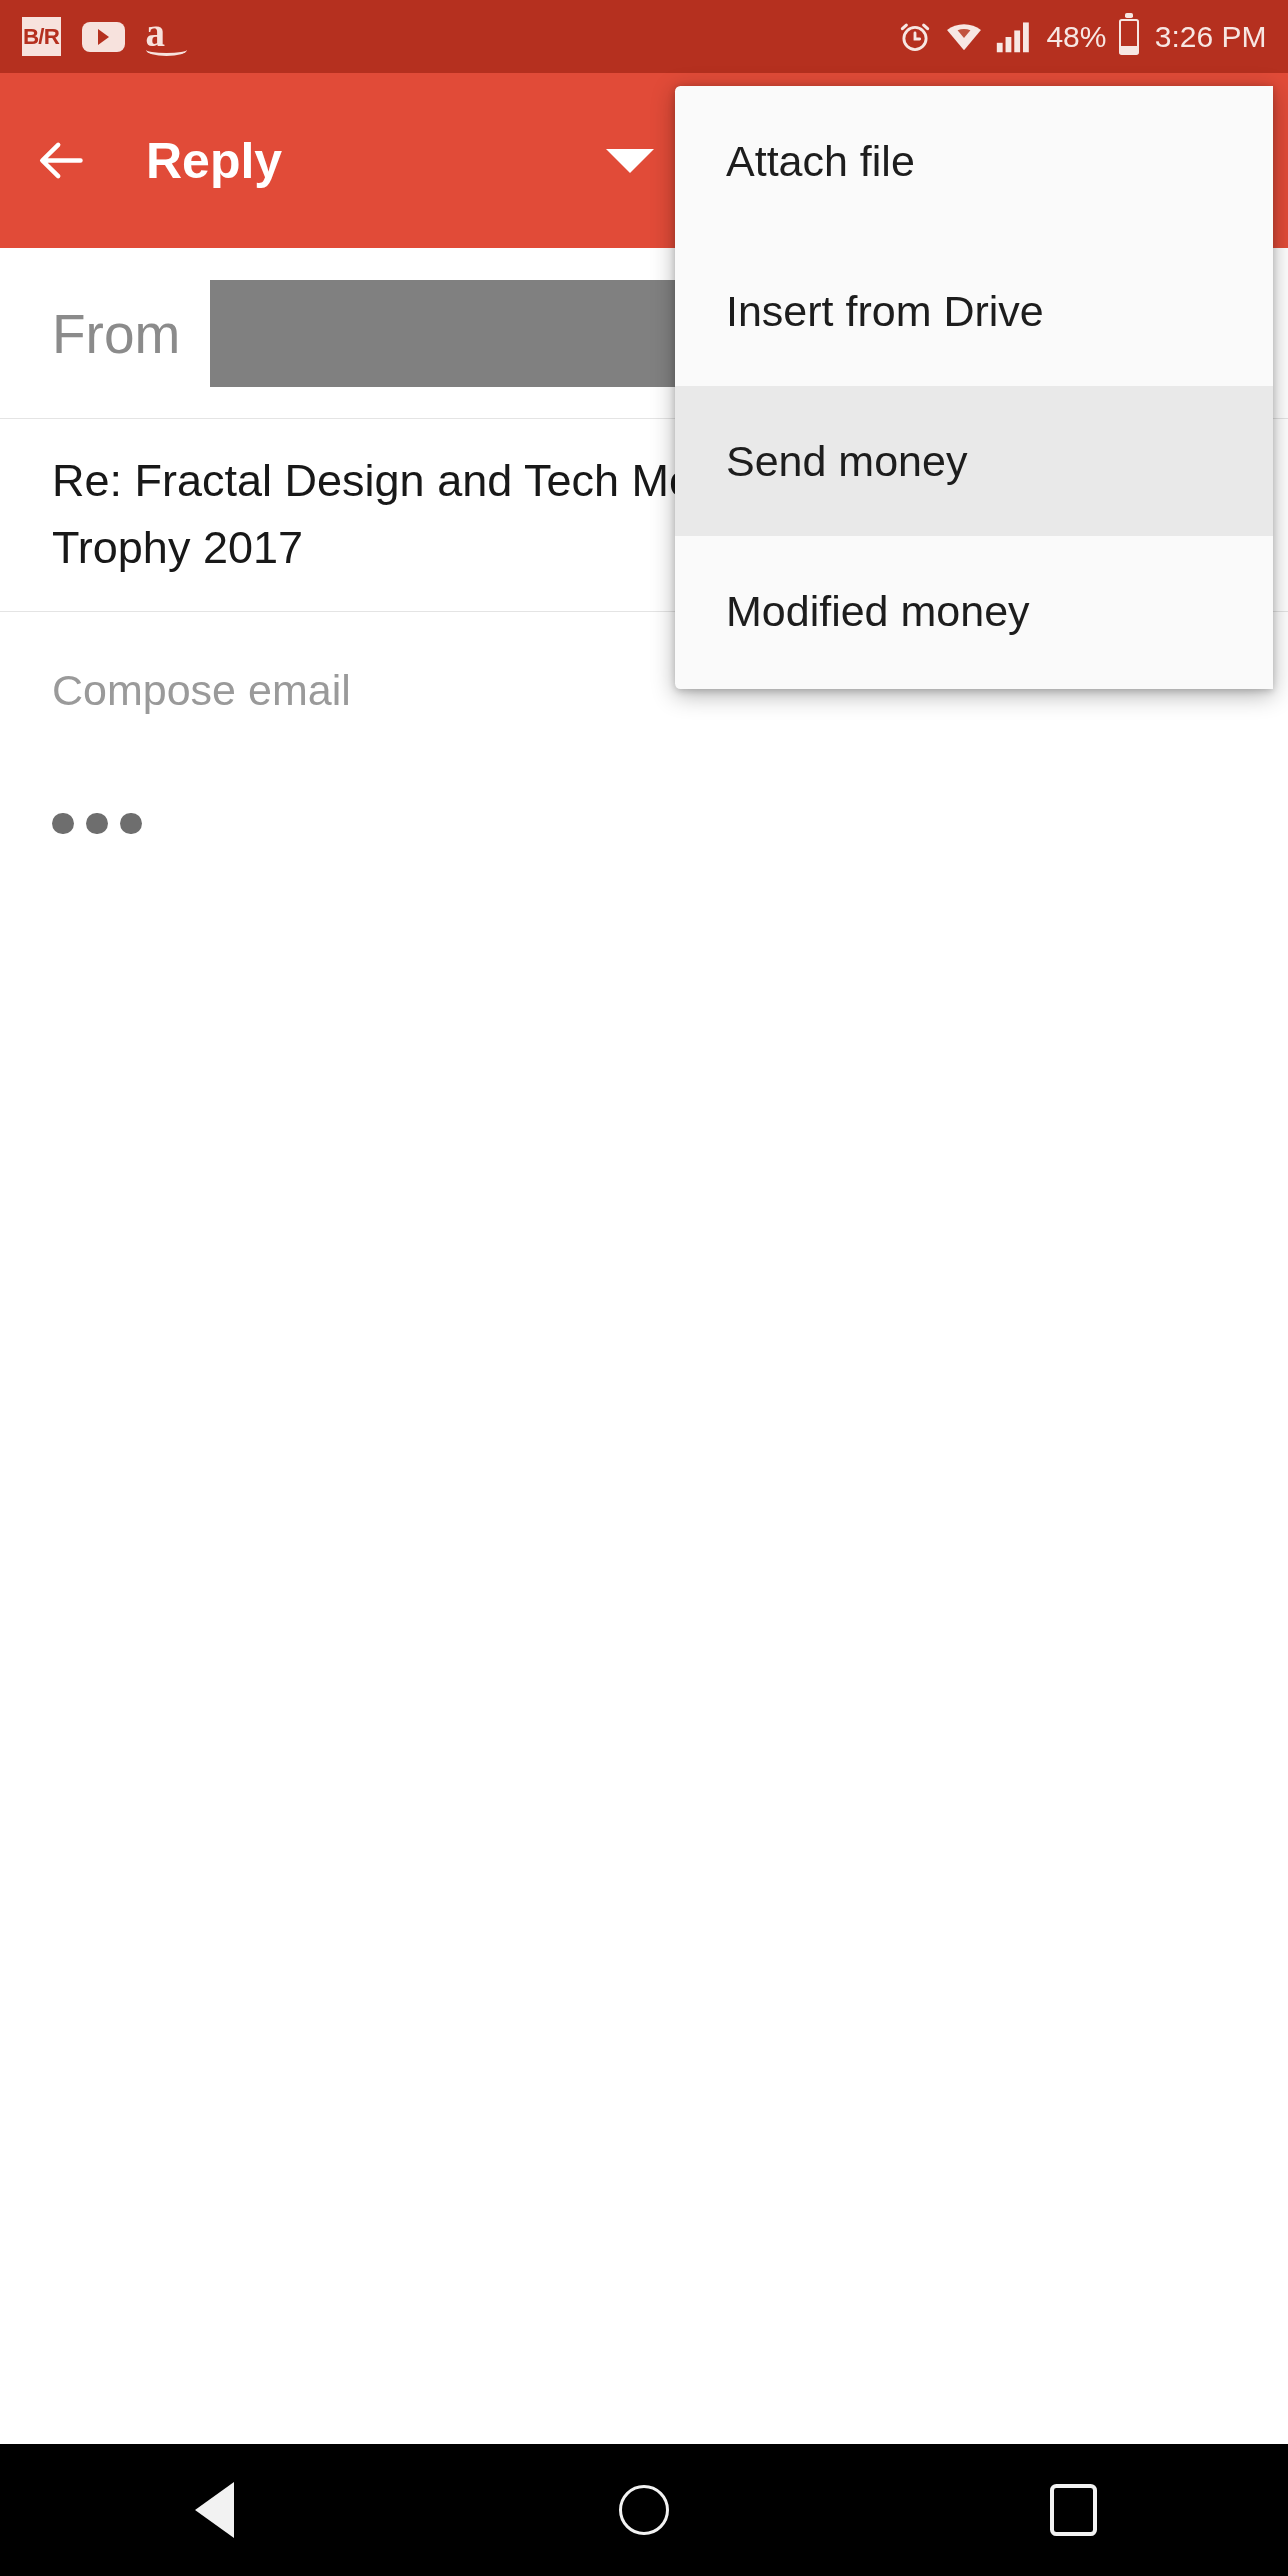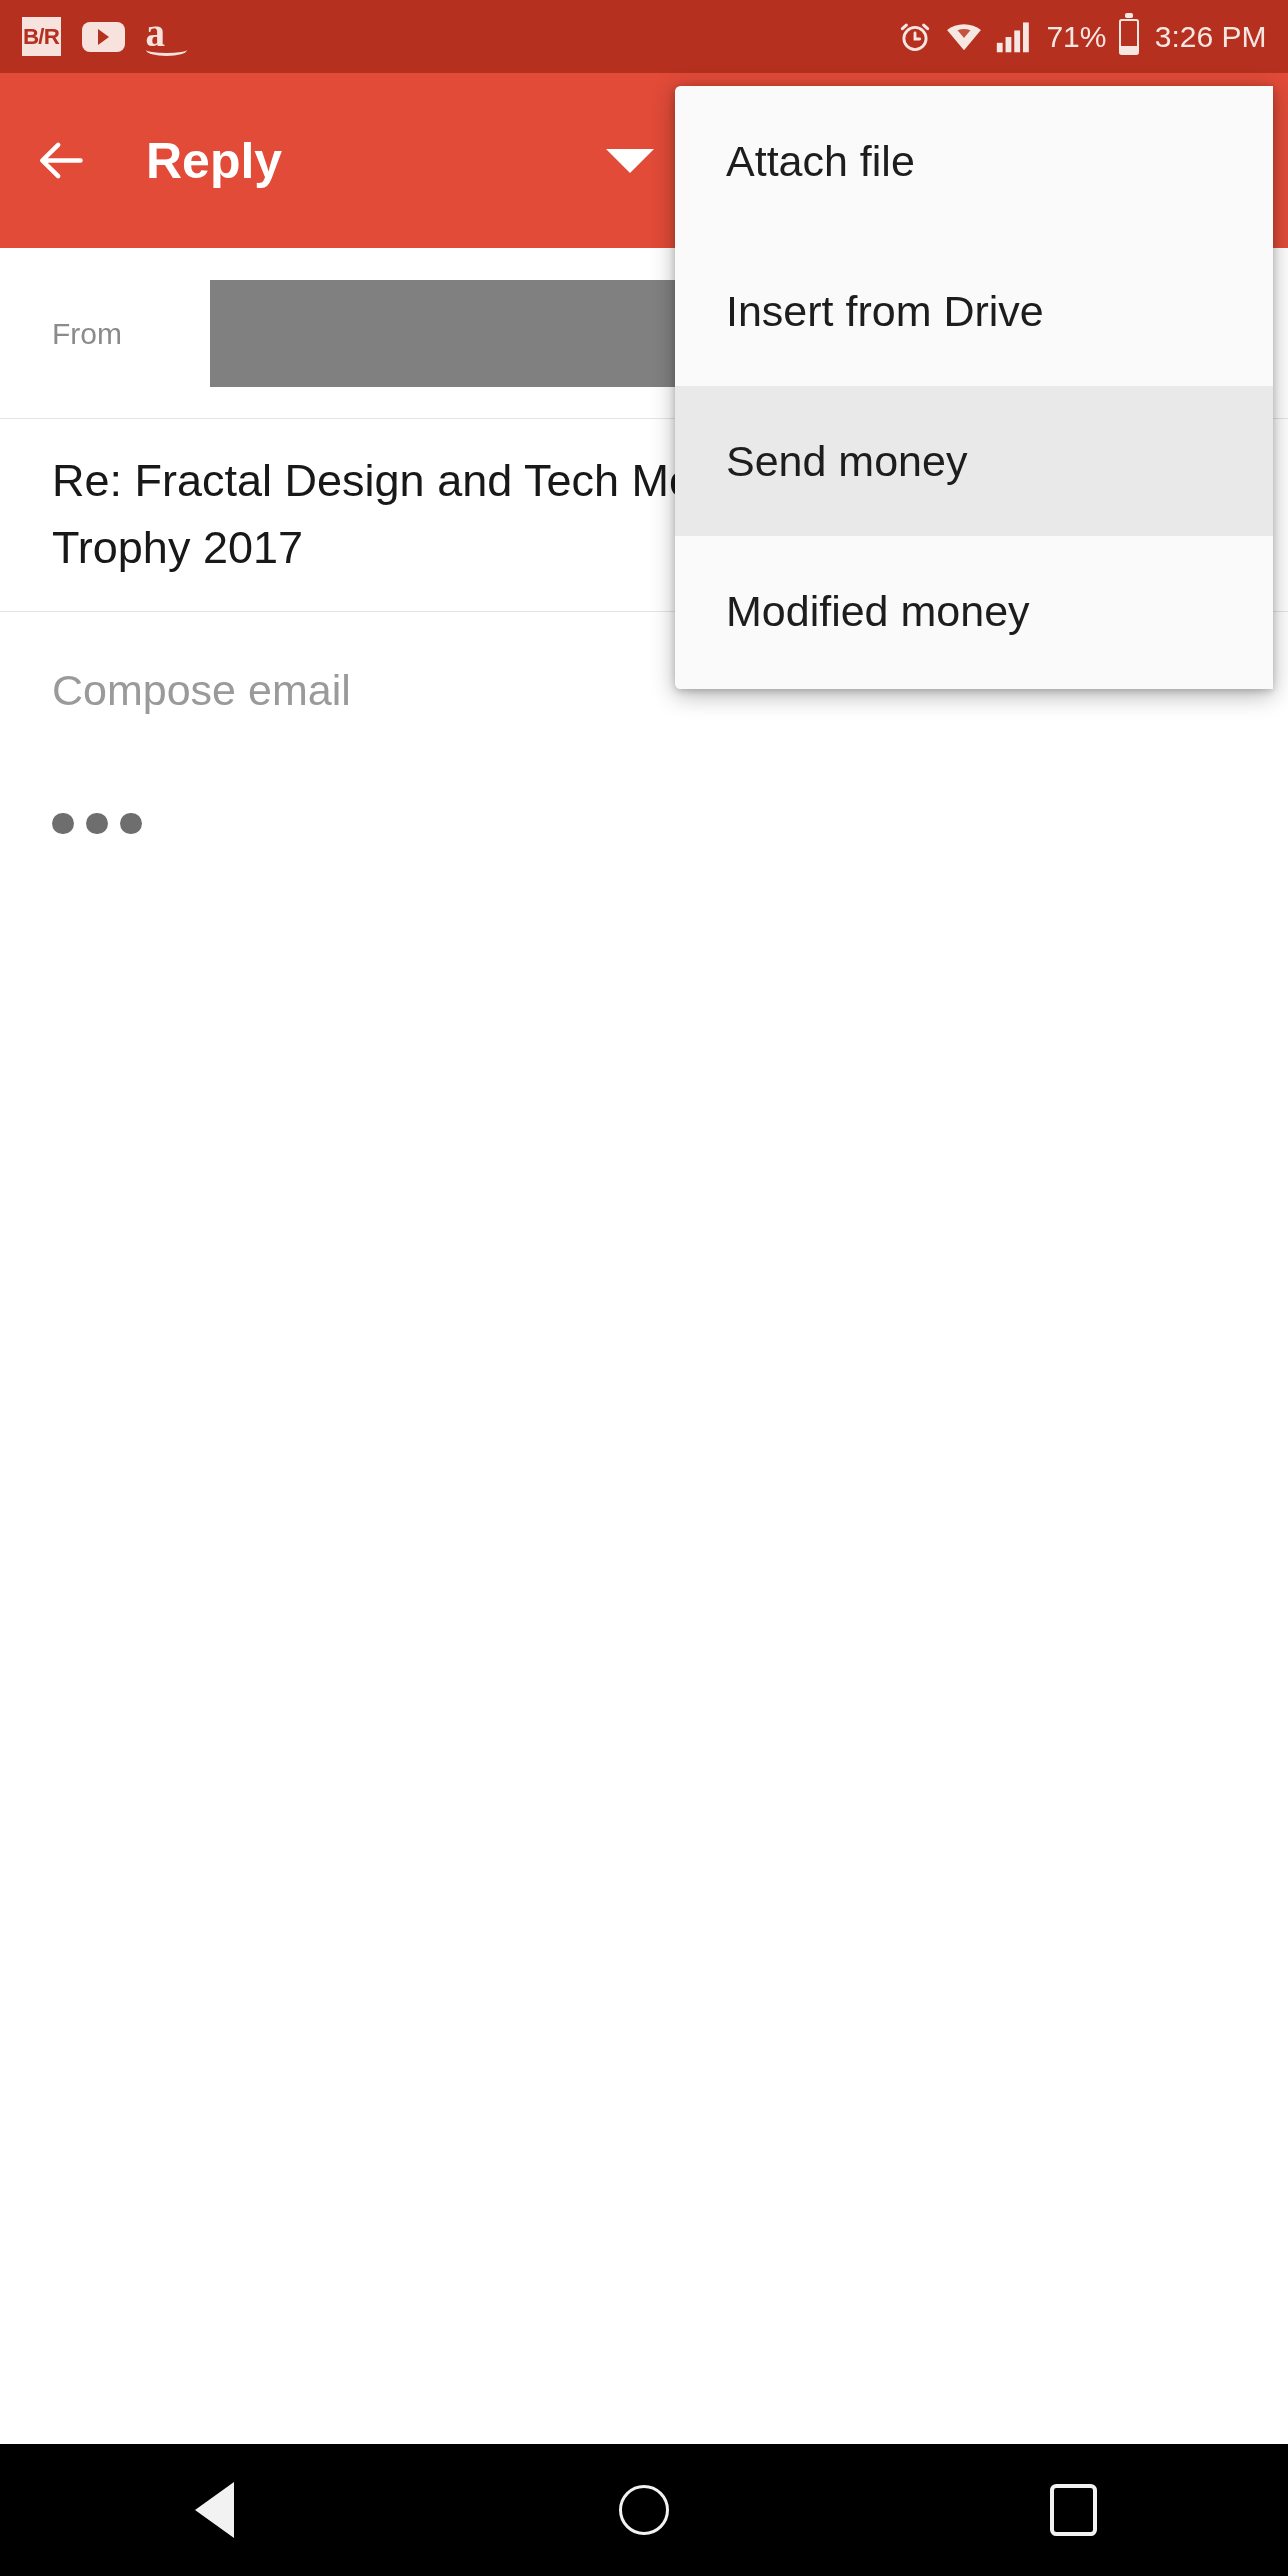--- a/index.html
+++ b/index.html
@@ -122,21 +122,21 @@
     position:absolute; left:0; top:249px; width:1288px;
   }
   .field-row {
     position:relative;
     width:1288px; height:170px;
     border-bottom:1.8px solid #e4e4e4;
     display:flex; align-items:center;
   }
   .field-label {
     color:#8b8b8b;
-    font-size:30px;
+    font-size:55px;
     width:210px;
     padding-left:52px;
   }
   #from-redaction {
     width:470px; height:107px;
     background:#808080;
   }
   #from-caret-mark {
     position:absolute; left:678px; top:351px;
     width:16px; height:14.3px;
@@ -262,21 +262,21 @@
       <svg width="38" height="30" viewBox="0 0 26 20">
         <path d="M13 19 1.4 5.2C4.6 2.6 8.7 1.2 13 1.2s8.4 1.4 11.6 4z" fill="#f7e7e3"></path>
         <path d="M13 10.6 8.6 5.4c1.4-.6 2.9-.9 4.4-.9s3 .3 4.4.9z" fill="#c2543f"></path>
       </svg>
       <svg width="38" height="32" viewBox="0 0 26 22">
         <rect x="0.5" y="15" width="4" height="6.5" fill="#f7e7e3"></rect>
         <rect x="6.5" y="11" width="4" height="10.5" fill="#f7e7e3"></rect>
         <rect x="12.5" y="6.5" width="4" height="15" fill="#f7e7e3"></rect>
         <rect x="18.5" y="1" width="4" height="20.5" fill="#f7e7e3"></rect>
       </svg>
-      <span class="pct">71%</span>
+      <span class="pct">48%</span>
       <span class="batt">
         <span class="fill"></span>
       </span>
       <span class="clock-text">3:26 PM</span>
     </div>
   </div>
 
   <div id="app-bar">
     <div id="back-arrow-btn">
       <svg width="57" height="57" viewBox="0 0 24 24">

